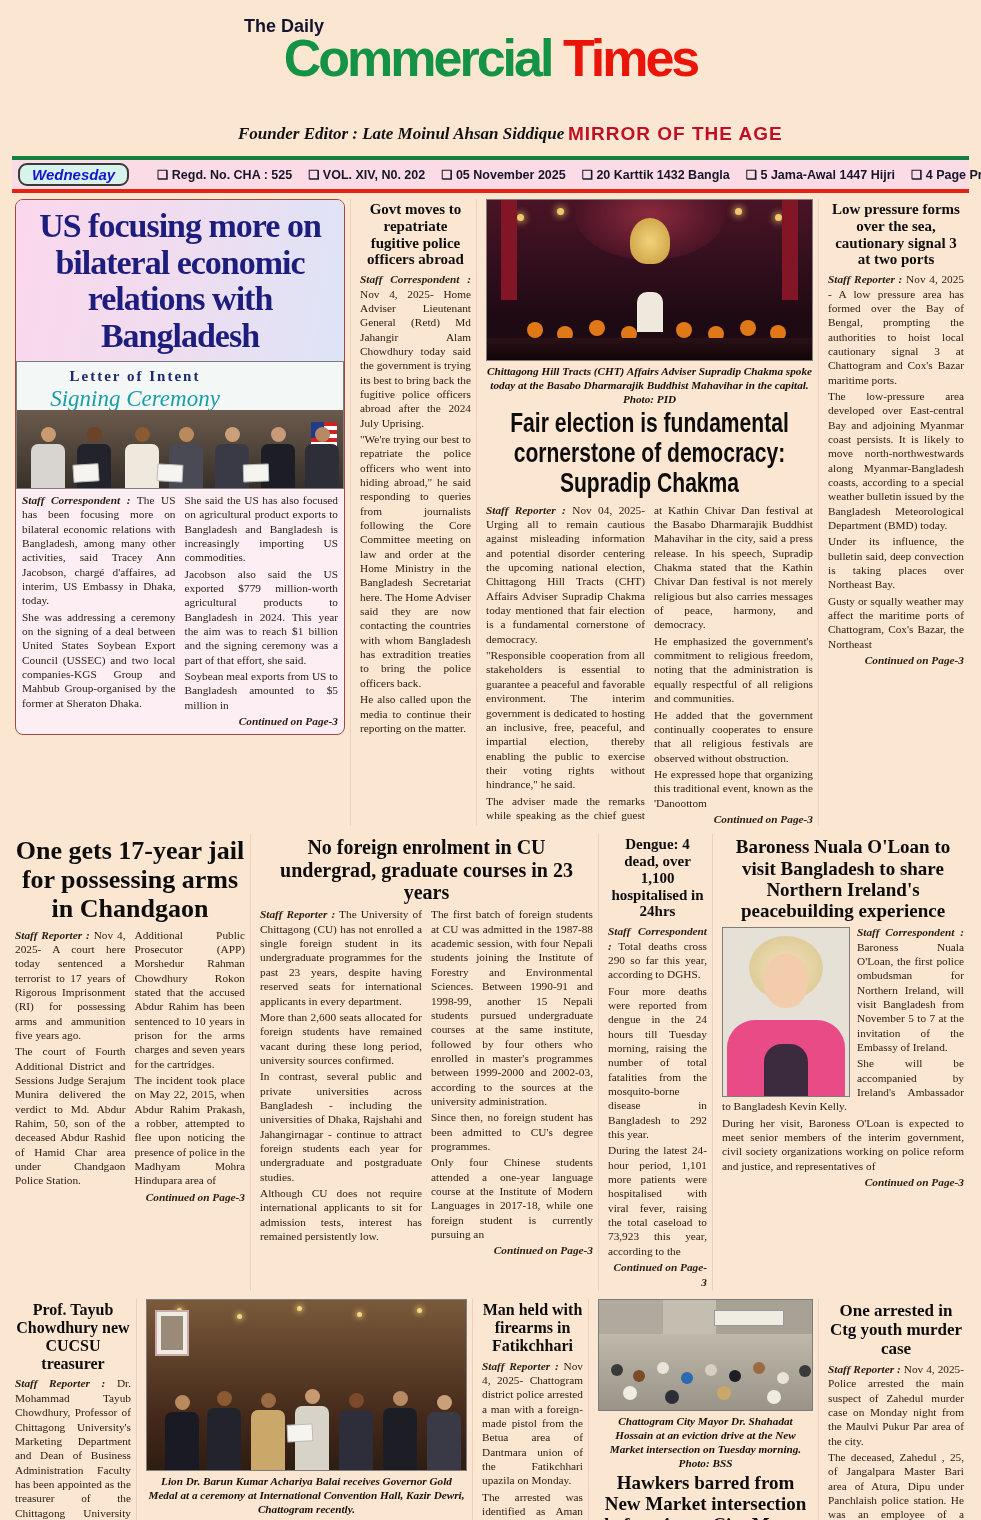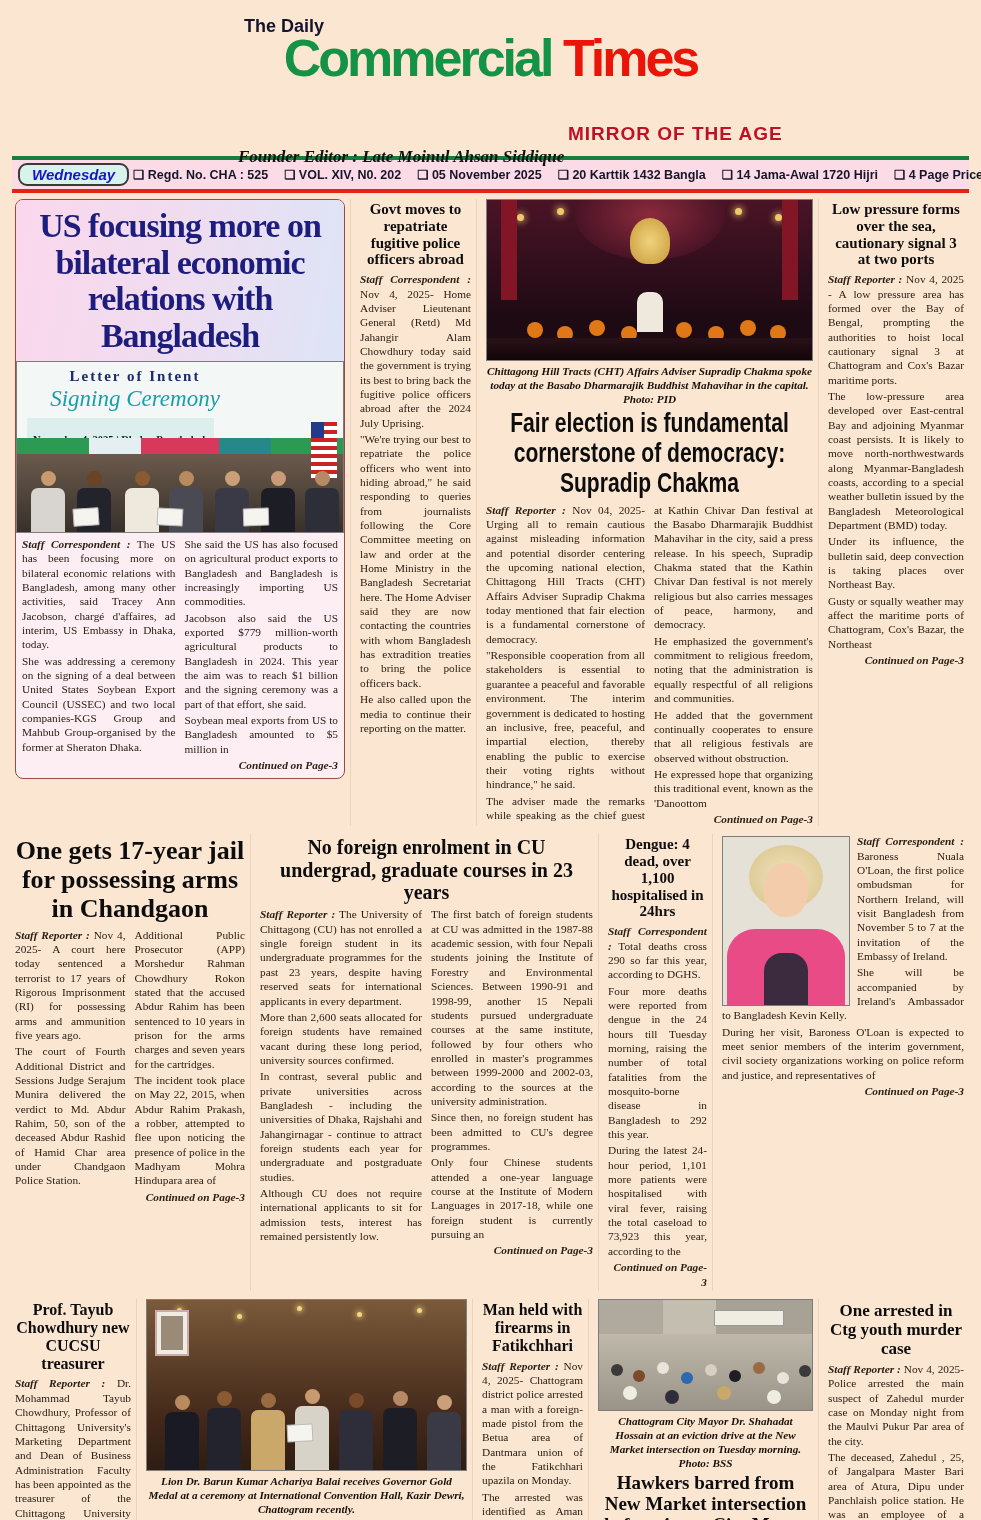--- a/index.html
+++ b/index.html
@@ -6,25 +6,25 @@
   html,body { margin:0; padding:0; }
   body { background:#efd9c6; font-family:"Liberation Serif", serif; color:#241a12; }
   .page { width:981px; min-height:1520px; margin:0 auto; background:#fbe6d2; padding:6px 12px 0; position:relative; }
 
   
   .masthead { position:relative; height:150px; }
   .the-daily { position:absolute; left:232px; top:10px; font-family:"Liberation Sans", sans-serif; font-weight:bold; font-size:18px; color:#14142e; }
   .mast-title { position:absolute; left:0; right:0; top:26px; text-align:center; font-family:"Liberation Sans", sans-serif; font-weight:bold; font-size:52px; line-height:1; letter-spacing:-3px; white-space:nowrap; }
   .mast-green { color:#149245; }
   .mast-red { color:#ea1508; }
-  .founder { position:absolute; left:226px; top:118px; font-style:italic; font-weight:bold; font-size:17px; color:#111;margin-top:23px; }
+  .founder { position:absolute; left:226px; top:118px; font-style:italic; font-weight:bold; font-size:17px; color:#111; }
   .motto { position:absolute; left:556px; top:117px; font-family:"Liberation Sans", sans-serif; font-weight:bold; font-size:19px; letter-spacing:1px; color:#c01025; }
 
   
-  .dateline { display:flex; align-items:center; gap:4px; background:#fbdce6; border-top:4px solid #15803d; border-bottom:4px solid #e42313; padding:3px 6px; margin-bottom:6px; }
+  .dateline { display:flex; align-items:center; gap:28px; background:#fbdce6; border-top:4px solid #15803d; border-bottom:4px solid #e42313; padding:3px 6px; margin-bottom:6px; }
   .day-pill { background:#d8f2ec; border:2px solid #3a3a3a; border-radius:9px; padding:1px 12px; color:#1414cc; font-weight:bold; font-style:italic; font-family:"Liberation Sans", sans-serif; font-size:15px; white-space:nowrap; }
   .dl-items { display:flex; gap:16px; font-family:"Liberation Sans", sans-serif; font-weight:bold; font-size:12.5px; color:#16162a; white-space:nowrap; }
 
   
   .row { display:grid; gap:2px; margin-bottom:8px; }
   .row1 { grid-template-columns:336px 124px 340px 149px; }
   .row2 { grid-template-columns:236px 346px 112px 255px; }
   .row3 { grid-template-columns:122px 334px 114px 228px 149px; }
   .col { padding:0 3px; min-width:0; }
   .col + .col { border-left:1px solid #ead2bc; padding-left:9px; }
@@ -51,21 +51,21 @@
 
   
   .a1-box { border:1px solid #9c4a42; border-radius:8px; overflow:hidden; background:#fdeef4; }
   .a1-head { background:linear-gradient(100deg,#fbd7ec 0%,#f1dcef 45%,#dde4f7 100%); padding:8px 2px 6px; }
   .a1-head .inner { font-size:34px; font-weight:bold; line-height:1.08; color:#1d1d7d; text-align:center; letter-spacing:-1px; }
   .a1-body { padding:4px 6px 6px; }
 
   
   .photo { position:relative; overflow:hidden; border:1px solid #7d7d7d; }
   
-  .photo-signing { height:172px; background:#f3f7f6; }
+  .photo-signing { height:128px; background:#f3f7f6; }
   .ps-line1 { position:absolute; top:6px; left:0; right:90px; text-align:center; font-weight:bold; font-size:15px; color:#1d2a6e; letter-spacing:2px; }
   .ps-line2 { position:absolute; top:24px; left:0; right:90px; text-align:center; font-style:italic; font-size:23px; color:#17a0a8; }
   .ps-line3 { position:absolute; top:56px; left:10px; padding:16px 6px; background:#ddefec; font-weight:bold; font-size:10.5px; color:#12252a; }
   .ps-band { position:absolute; top:76px; left:0; right:0; height:22px; background:linear-gradient(90deg,#2c9a52 0 22%,#e5eef0 22% 38%,#d8385a 38% 62%,#27888a 62% 78%,#2c9a52 78% 100%); }
   .ps-floor { position:absolute; bottom:0; left:0; right:0; height:78px; background:linear-gradient(#6b5a4c,#37302a); }
   .person { position:absolute; bottom:0; width:34px; }
   .person .head { width:15px; height:15px; border-radius:50%; margin:0 auto; }
   .person .torso { height:44px; border-radius:7px 7px 0 0; margin-top:2px; }
   .doc { position:absolute; bottom:6px; width:26px; height:18px; background:#f6f4ee; border:1px solid #bbb; border-radius:1px; }
   .usflag { position:absolute; right:6px; top:60px; width:26px; height:56px; background:repeating-linear-gradient(180deg,#c22 0 4px,#fff 4px 8px); }
@@ -114,21 +114,21 @@
     <div class="motto">MIRROR OF THE AGE</div>
   </div>
 
   <div class="dateline">
     <span class="day-pill">Wednesday</span>
     <span class="dl-items">
       <span>❑ Regd. No. CHA : 525</span>
       <span>❑ VOL. XIV,  N0. 202</span>
       <span>❑ 05 November 2025</span>
       <span>❑ 20 Karttik 1432 Bangla</span>
-      <span>❑ 14 Jama-Awal 1720 Hijri</span>
+      <span>❑ 5 Jama-Awal 1447 Hijri</span>
       <span>❑ 4 Page  Price : Tk. 5.00</span>
     </span>
   </div>
 
   <div class="row row1">
 
     <div class="col art">
       <div class="a1-box">
         <div class="a1-head">
             <div class="inner">US focusing more on bilateral economic relations with Bangladesh</div>
@@ -251,20 +251,21 @@
     <div class="col art">
       <div class="hd hd-serif-15">Dengue: 4 dead, over 1,100 hospitalised in 24hrs</div>
       <div class="body-txt">
         <p class="lead"><span class="byline">Staff Correspondent :</span> <span>Total deaths cross 290 so far this year, according to DGHS.</span></p>
         <div class="flow"><p>Four more deaths were reported from dengue in the 24 hours till Tuesday morning, raising the number of total fatalities from the mosquito-borne disease in Bangladesh to 292 this year.</p><p>During the latest 24-hour period, 1,101 more patients were hospitalised with viral fever, raising the total caseload to 73,923 this year, according to the</p></div>
         <p class="cont">Continued on Page-3</p>
       </div>
     </div>
 
     <div class="col art">
+      <div class="hd hd-serif-19">Baroness Nuala O'Loan to visit Bangladesh to share Northern Ireland's peacebuilding experience</div>
       <div class="body-txt">
         <div class="photo photo-baroness">
           <div class="pb-hair"></div>
           <div class="pb-face"></div>
           <div class="pb-torso"></div>
           <div class="pb-vneck"></div>
         </div>
         <p class="lead"><span class="byline">Staff Correspondent :</span> <span>Baroness Nuala O'Loan, the first police ombudsman for Northern Ireland, will visit Bangladesh from November 5 to 7 at the invitation of the Embassy of Ireland.</span></p>
         <div class="flow"><p>She will be accompanied by Ireland's Ambassador to Bangladesh Kevin Kelly.</p></div>
         <p class="clear">During her visit, Baroness O'Loan is expected to meet senior members of the interim government, civil society organizations working on police reform and justice, and representatives of</p>

